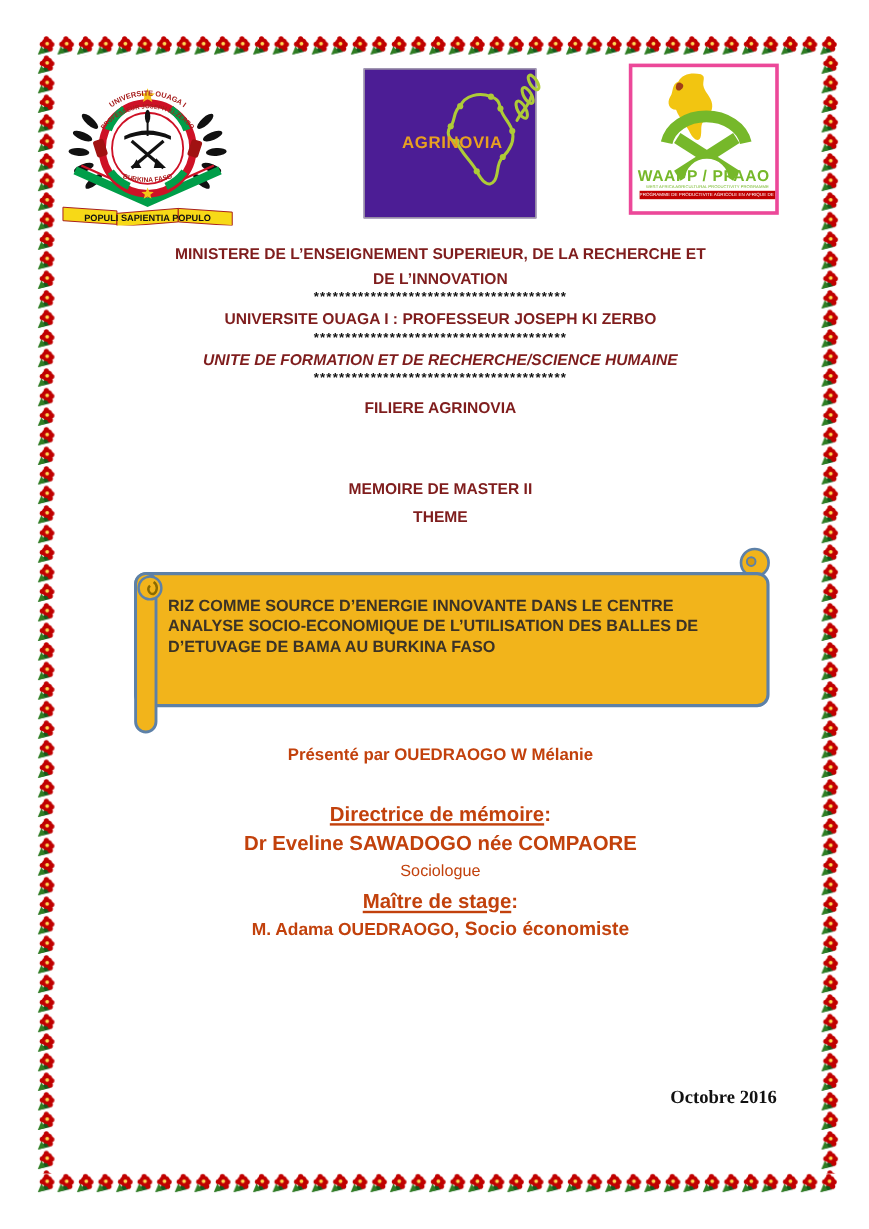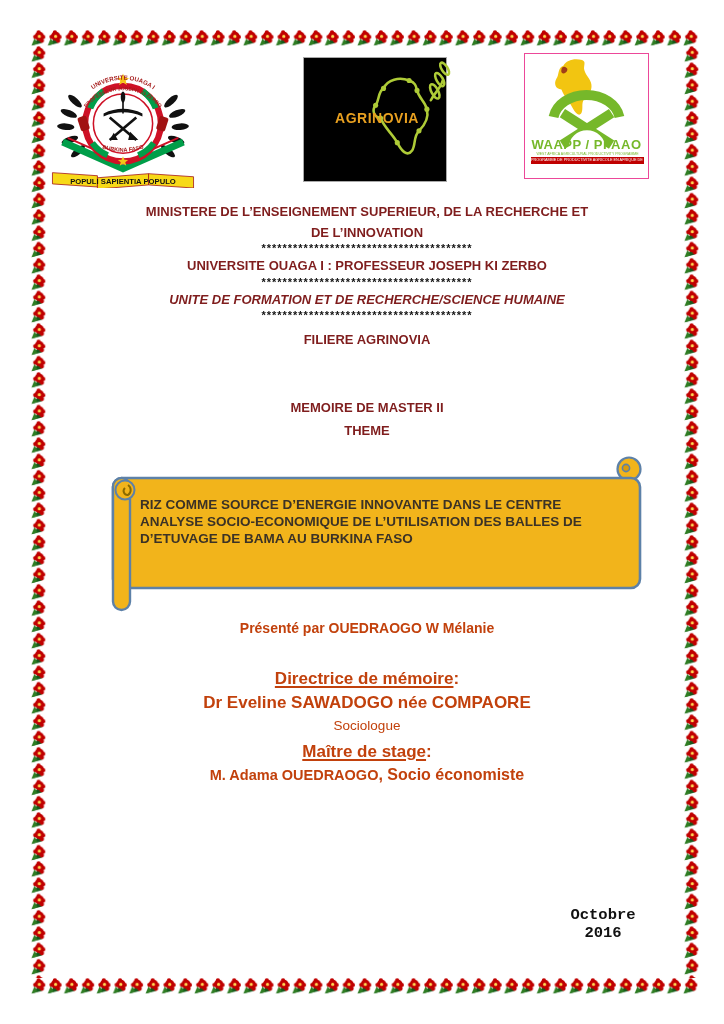--- a/index.html
+++ b/index.html
@@ -9,30 +9,30 @@
     position:relative; width:724px; height:1024px; background:#ffffff;
     overflow:hidden;
   }
   .border-svg { position:absolute; left:0; top:0; width:724px; height:1024px; pointer-events:none; }
 
   
   .logo-box { position:absolute; }
   .uni-logo { left:45px; top:50px; width:156px; height:138px; }
   .agrinovia-box {
     left:303px; top:57px; width:144px; height:125px;
-    border:1px solid #a9a9a9; background:#000000;padding-left:44px;
+    border:1px solid #a9a9a9; background:#4c1d95;padding-left:44px;
   }
   .agrinovia-label {
     position:absolute; left:18px; top:52px; width:110px;
     color:#E8A020; font-weight:bold; font-size:14px; letter-spacing:0.5px;
     text-align:center; font-family:"Liberation Sans", sans-serif;
   }
   .waapp-box {
     left:524px; top:53px; width:125px; height:126px;
-    border:1px solid #ec4899; background:#ffffff;
+    border:3px solid #ec4899; background:#ffffff;
   }
   .waapp-title {
     position:absolute; left:0; top:83px; width:100%;
     color:#76B82A; font-weight:bold; font-size:13px; text-align:center;
     letter-spacing:0.5px;
   }
   .waapp-sub-green {
     position:absolute; left:6px; top:98px; width:113px; height:4px;
     color:#76B82A; font-size:3.5px; line-height:4px; text-align:center;
     overflow:hidden; white-space:nowrap;
@@ -59,21 +59,21 @@
 
   
   .credit { position:absolute; width:100%; text-align:center; color:#c2410c; }
   .bold14 { font-weight:bold; font-size:14px; }
   .bold145 { font-weight:bold; font-size:17px; }
   .reg135 { font-weight:normal; font-size:13.5px; }
   .ul { text-decoration:underline; text-decoration-thickness:1.5px; text-underline-offset:2px; }
 
   .date {
     position:absolute; left:548px; top:906px; width:110px; text-align:center;
-    font-family:Liberation Mono, monospace; font-weight:bold; font-size:15.5px;
+    font-family:Liberation Serif, serif; font-weight:bold; font-size:15.5px;
     color:#111111;
   }
 
   svg text { font-family:"Liberation Sans", sans-serif; }
 </style>
 </head>
 <body>
 
 <div class="page">
 

